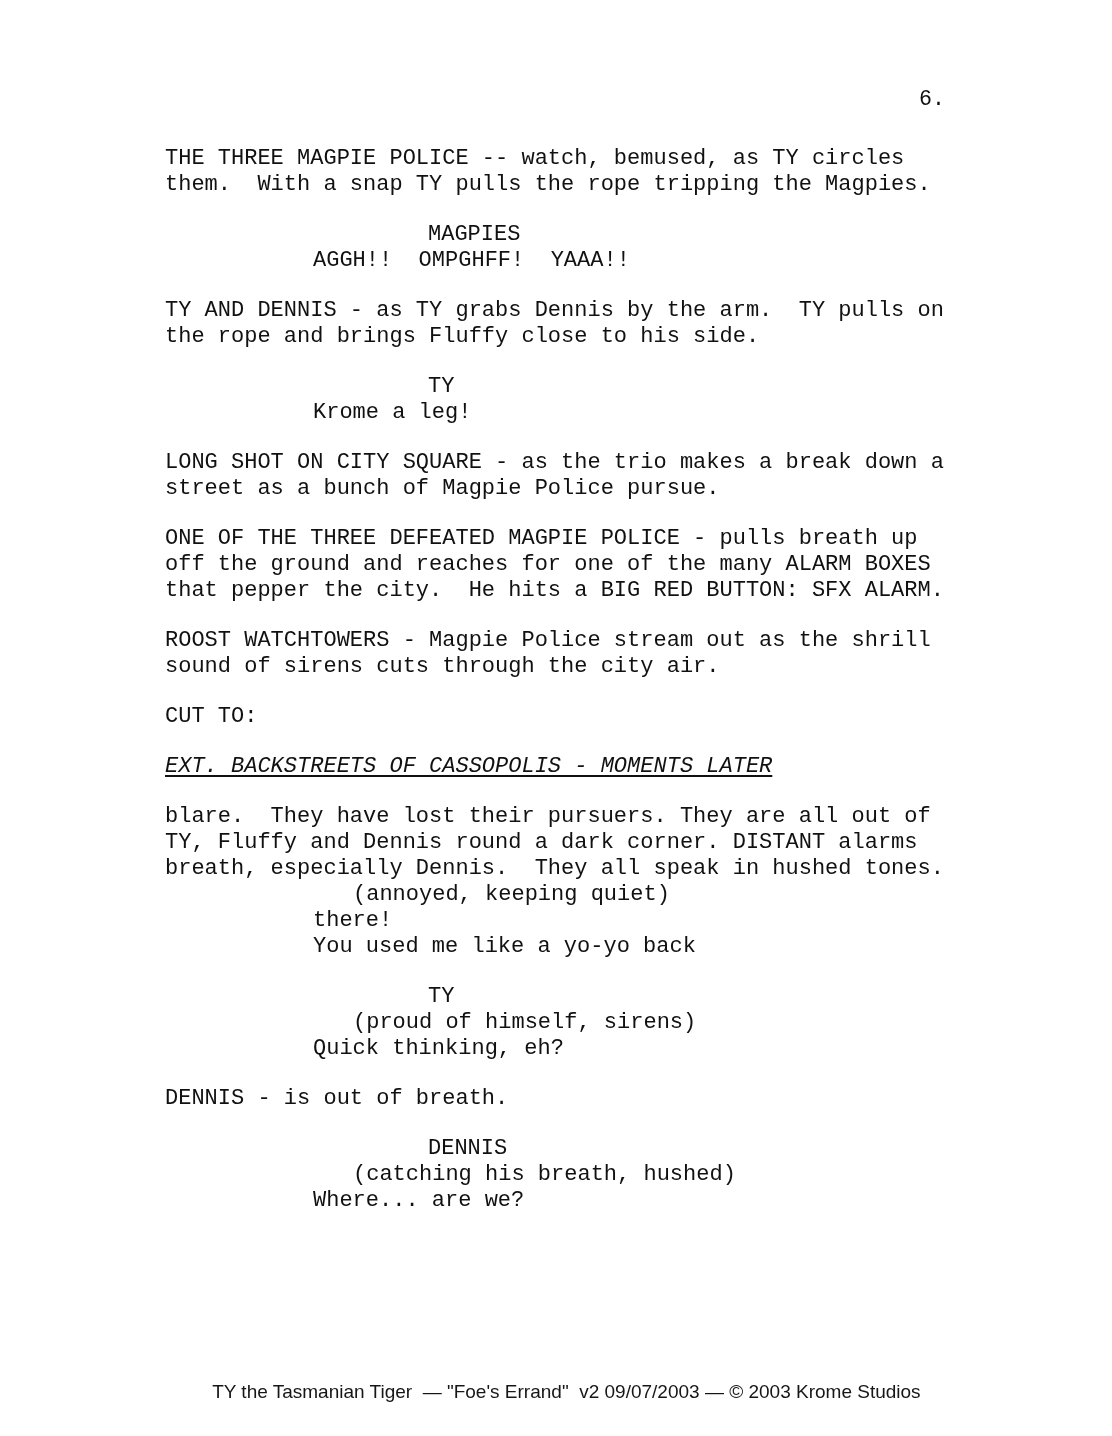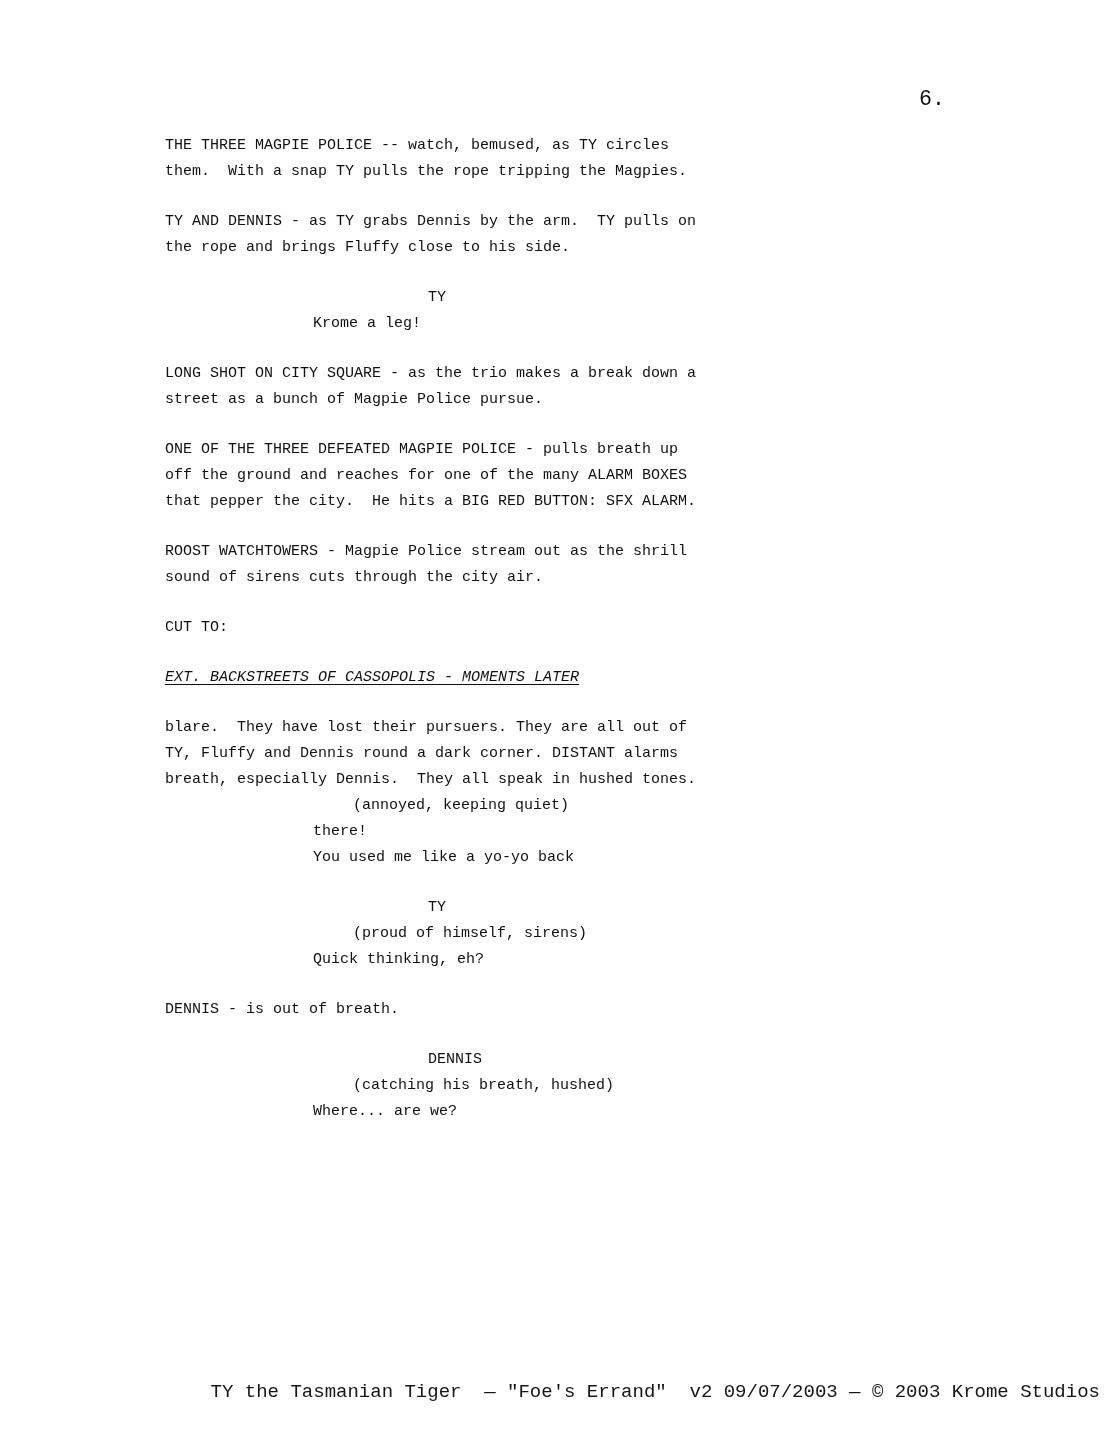--- a/index.html
+++ b/index.html
@@ -22,60 +22,66 @@
     top: 60px;
     left: 165px;
     width: 780px;
     text-align: right;
     font-size: 21.6px;
     line-height: 26px;
     white-space: pre;
   }
   .script-body {
     position: absolute;
-    top: 133px;
+    top: 146px;
     left: 165px;
     width: 782px;
-    font-size: 15px;
+    font-size: 22px;
     line-height: 26px;
   }
   .block { margin-top: 24px; }
   .block:first-child { margin-top: 0; }
   .block.dialogue, .block.parenthetical { margin-top: 0; }
   .line { white-space: pre; }
   .block.character .line { padding-left: 263px; }
   .block.dialogue .line { padding-left: 148px; }
   .block.parenthetical .line { padding-left: 188px; }
   .block.transition .line { }
   .block.scene-heading .line { text-decoration: underline; text-underline-offset: 3px; font-style: italic; }
   .footer-row {
     position: absolute;
     top: 1356px;
     left: 165px;
     width: 782px;
     text-align: center;
-    font-family: Liberation Mono, monospace;
+    font-family: Liberation Sans, sans-serif;
     font-size: 19px;
     line-height: 24px;
     white-space: pre;
     color: #161616;
   }
 </style>
 </head>
 <body>
 
 <div class="page">
   <div class="page-number-row">
     <span>6.</span>
   </div>
 
   <div class="script-body" id="script-body">
       <div class="block action">
         <div class="line">THE THREE MAGPIE POLICE -- watch, bemused, as TY circles</div>
         <div class="line">them.  With a snap TY pulls the rope tripping the Magpies.</div>
+      </div>
+      <div class="block character">
+        <div class="line">MAGPIES</div>
+      </div>
+      <div class="block dialogue">
+        <div class="line">AGGH!!  OMPGHFF!  YAAA!!</div>
       </div>
       <div class="block action">
         <div class="line">TY AND DENNIS - as TY grabs Dennis by the arm.  TY pulls on</div>
         <div class="line">the rope and brings Fluffy close to his side.</div>
       </div>
       <div class="block character">
         <div class="line">TY</div>
       </div>
       <div class="block dialogue">
         <div class="line">Krome a leg!</div>

